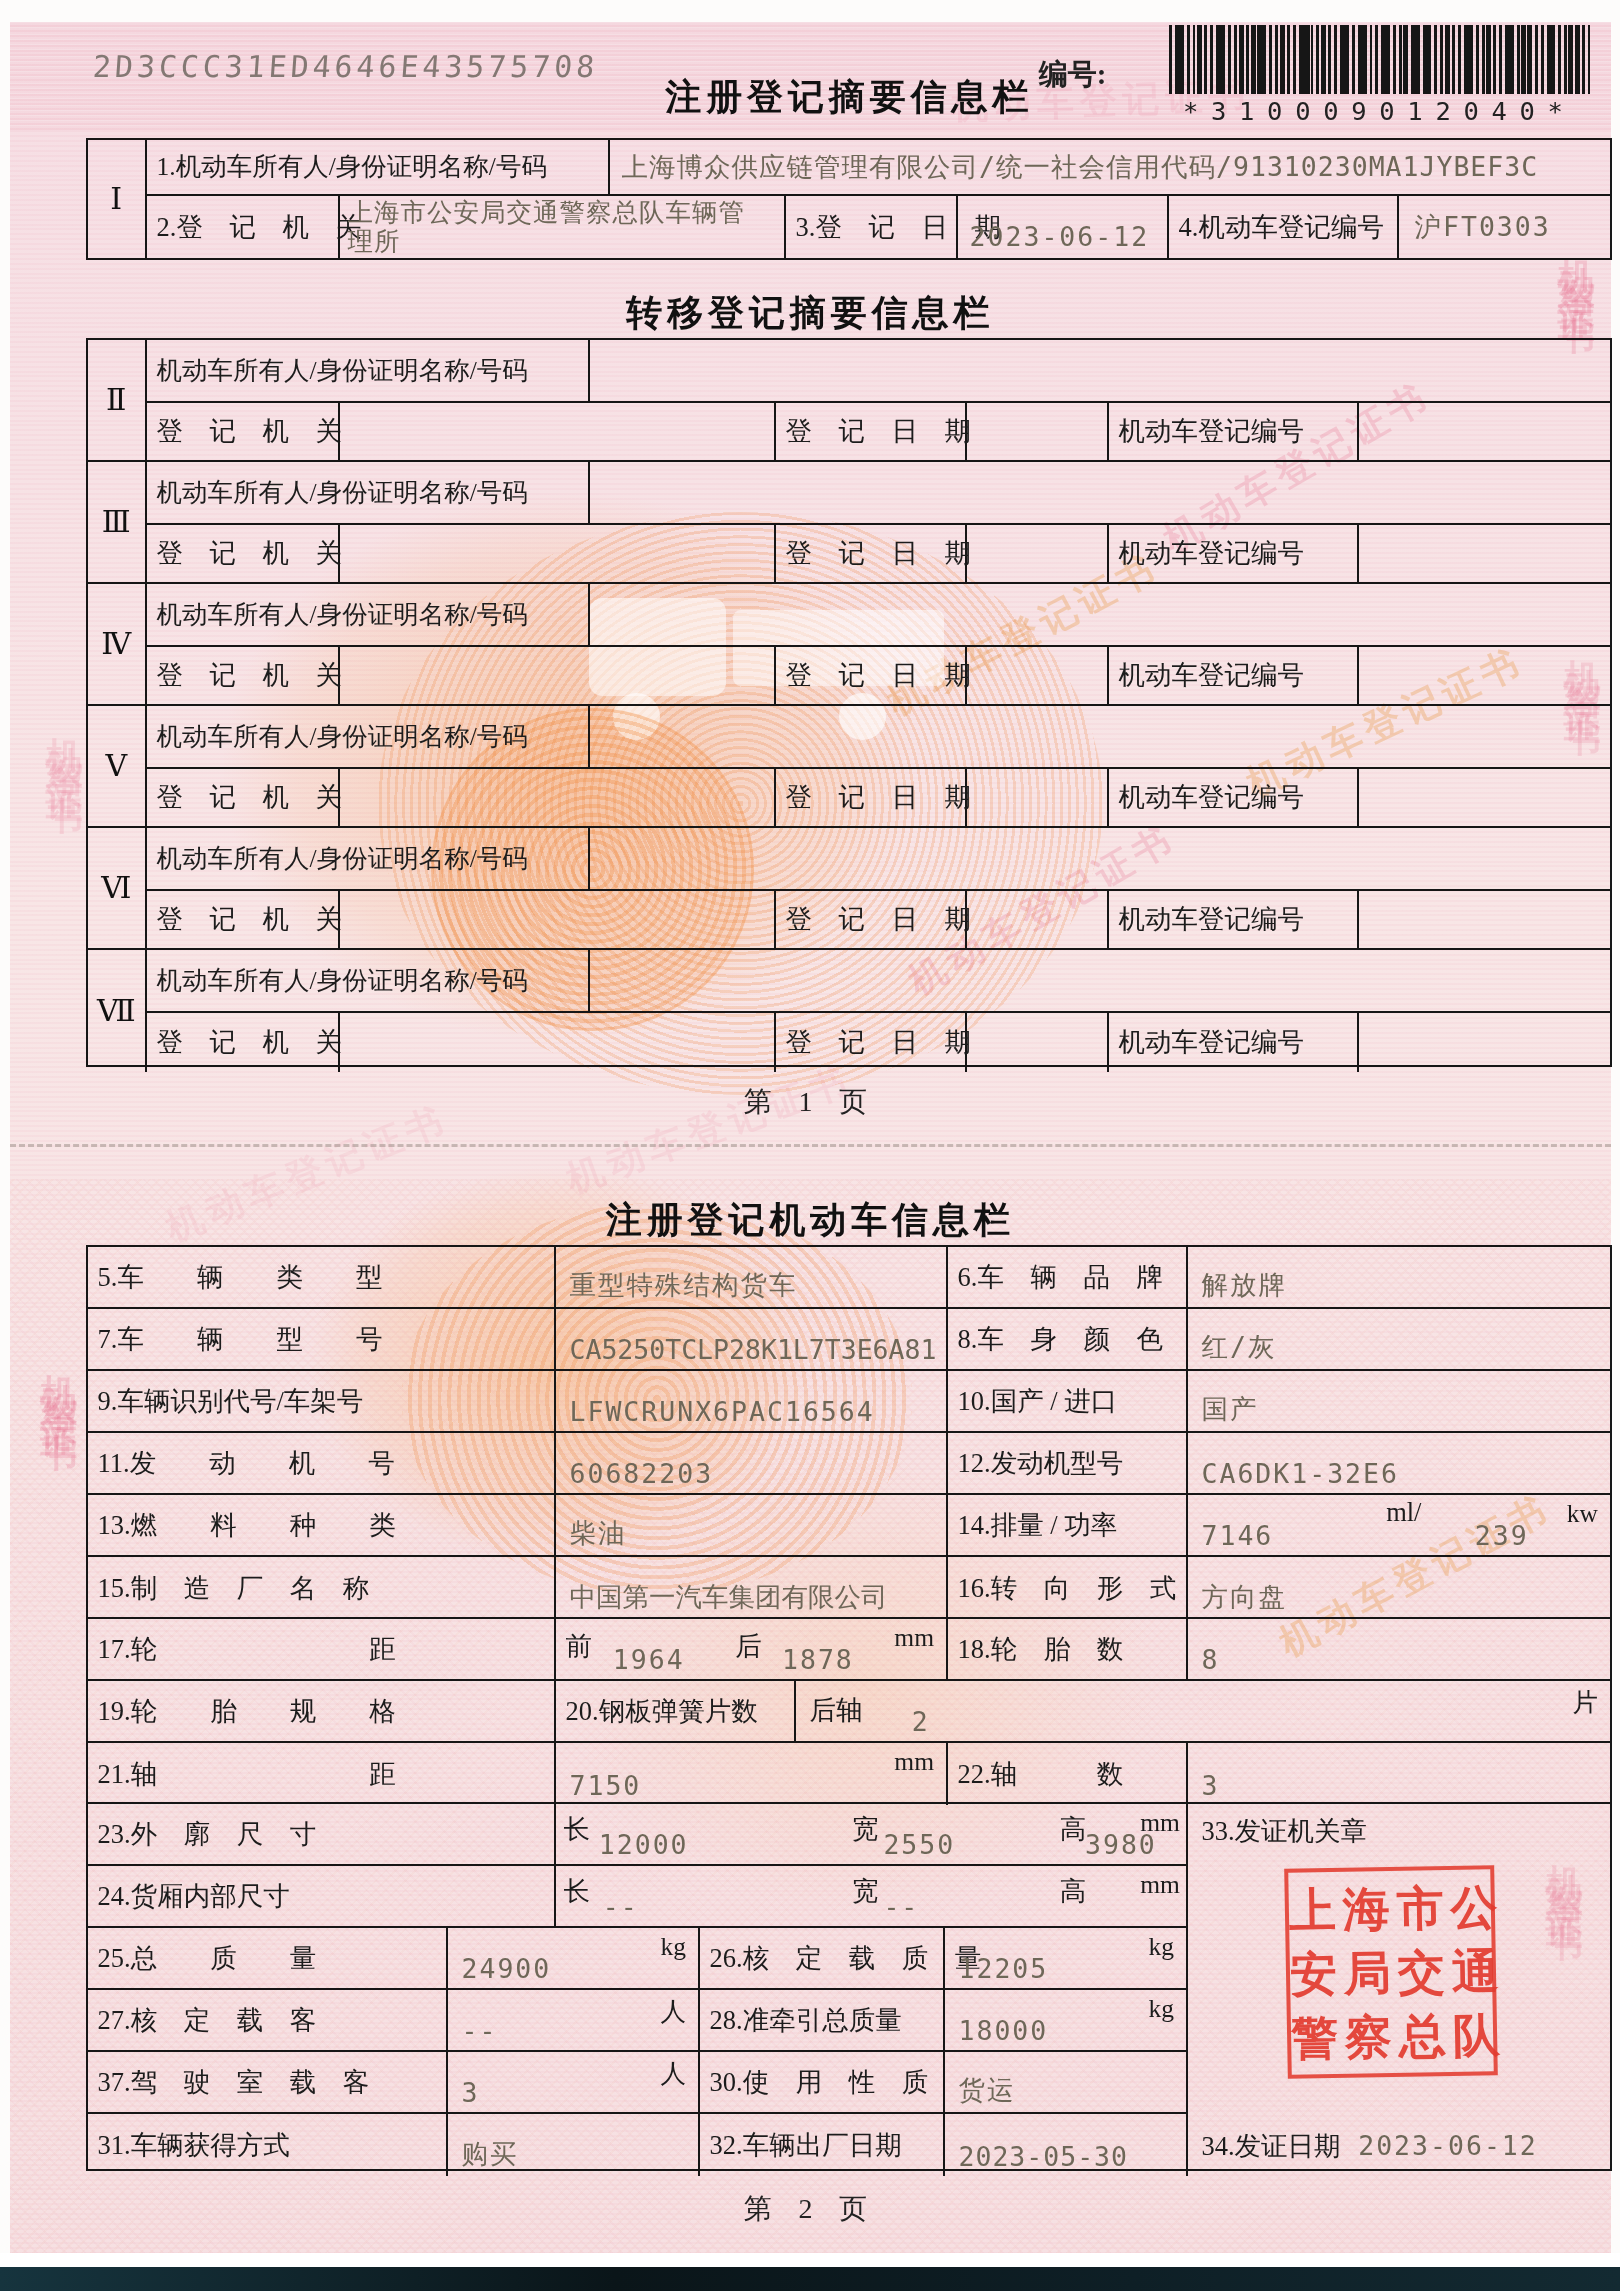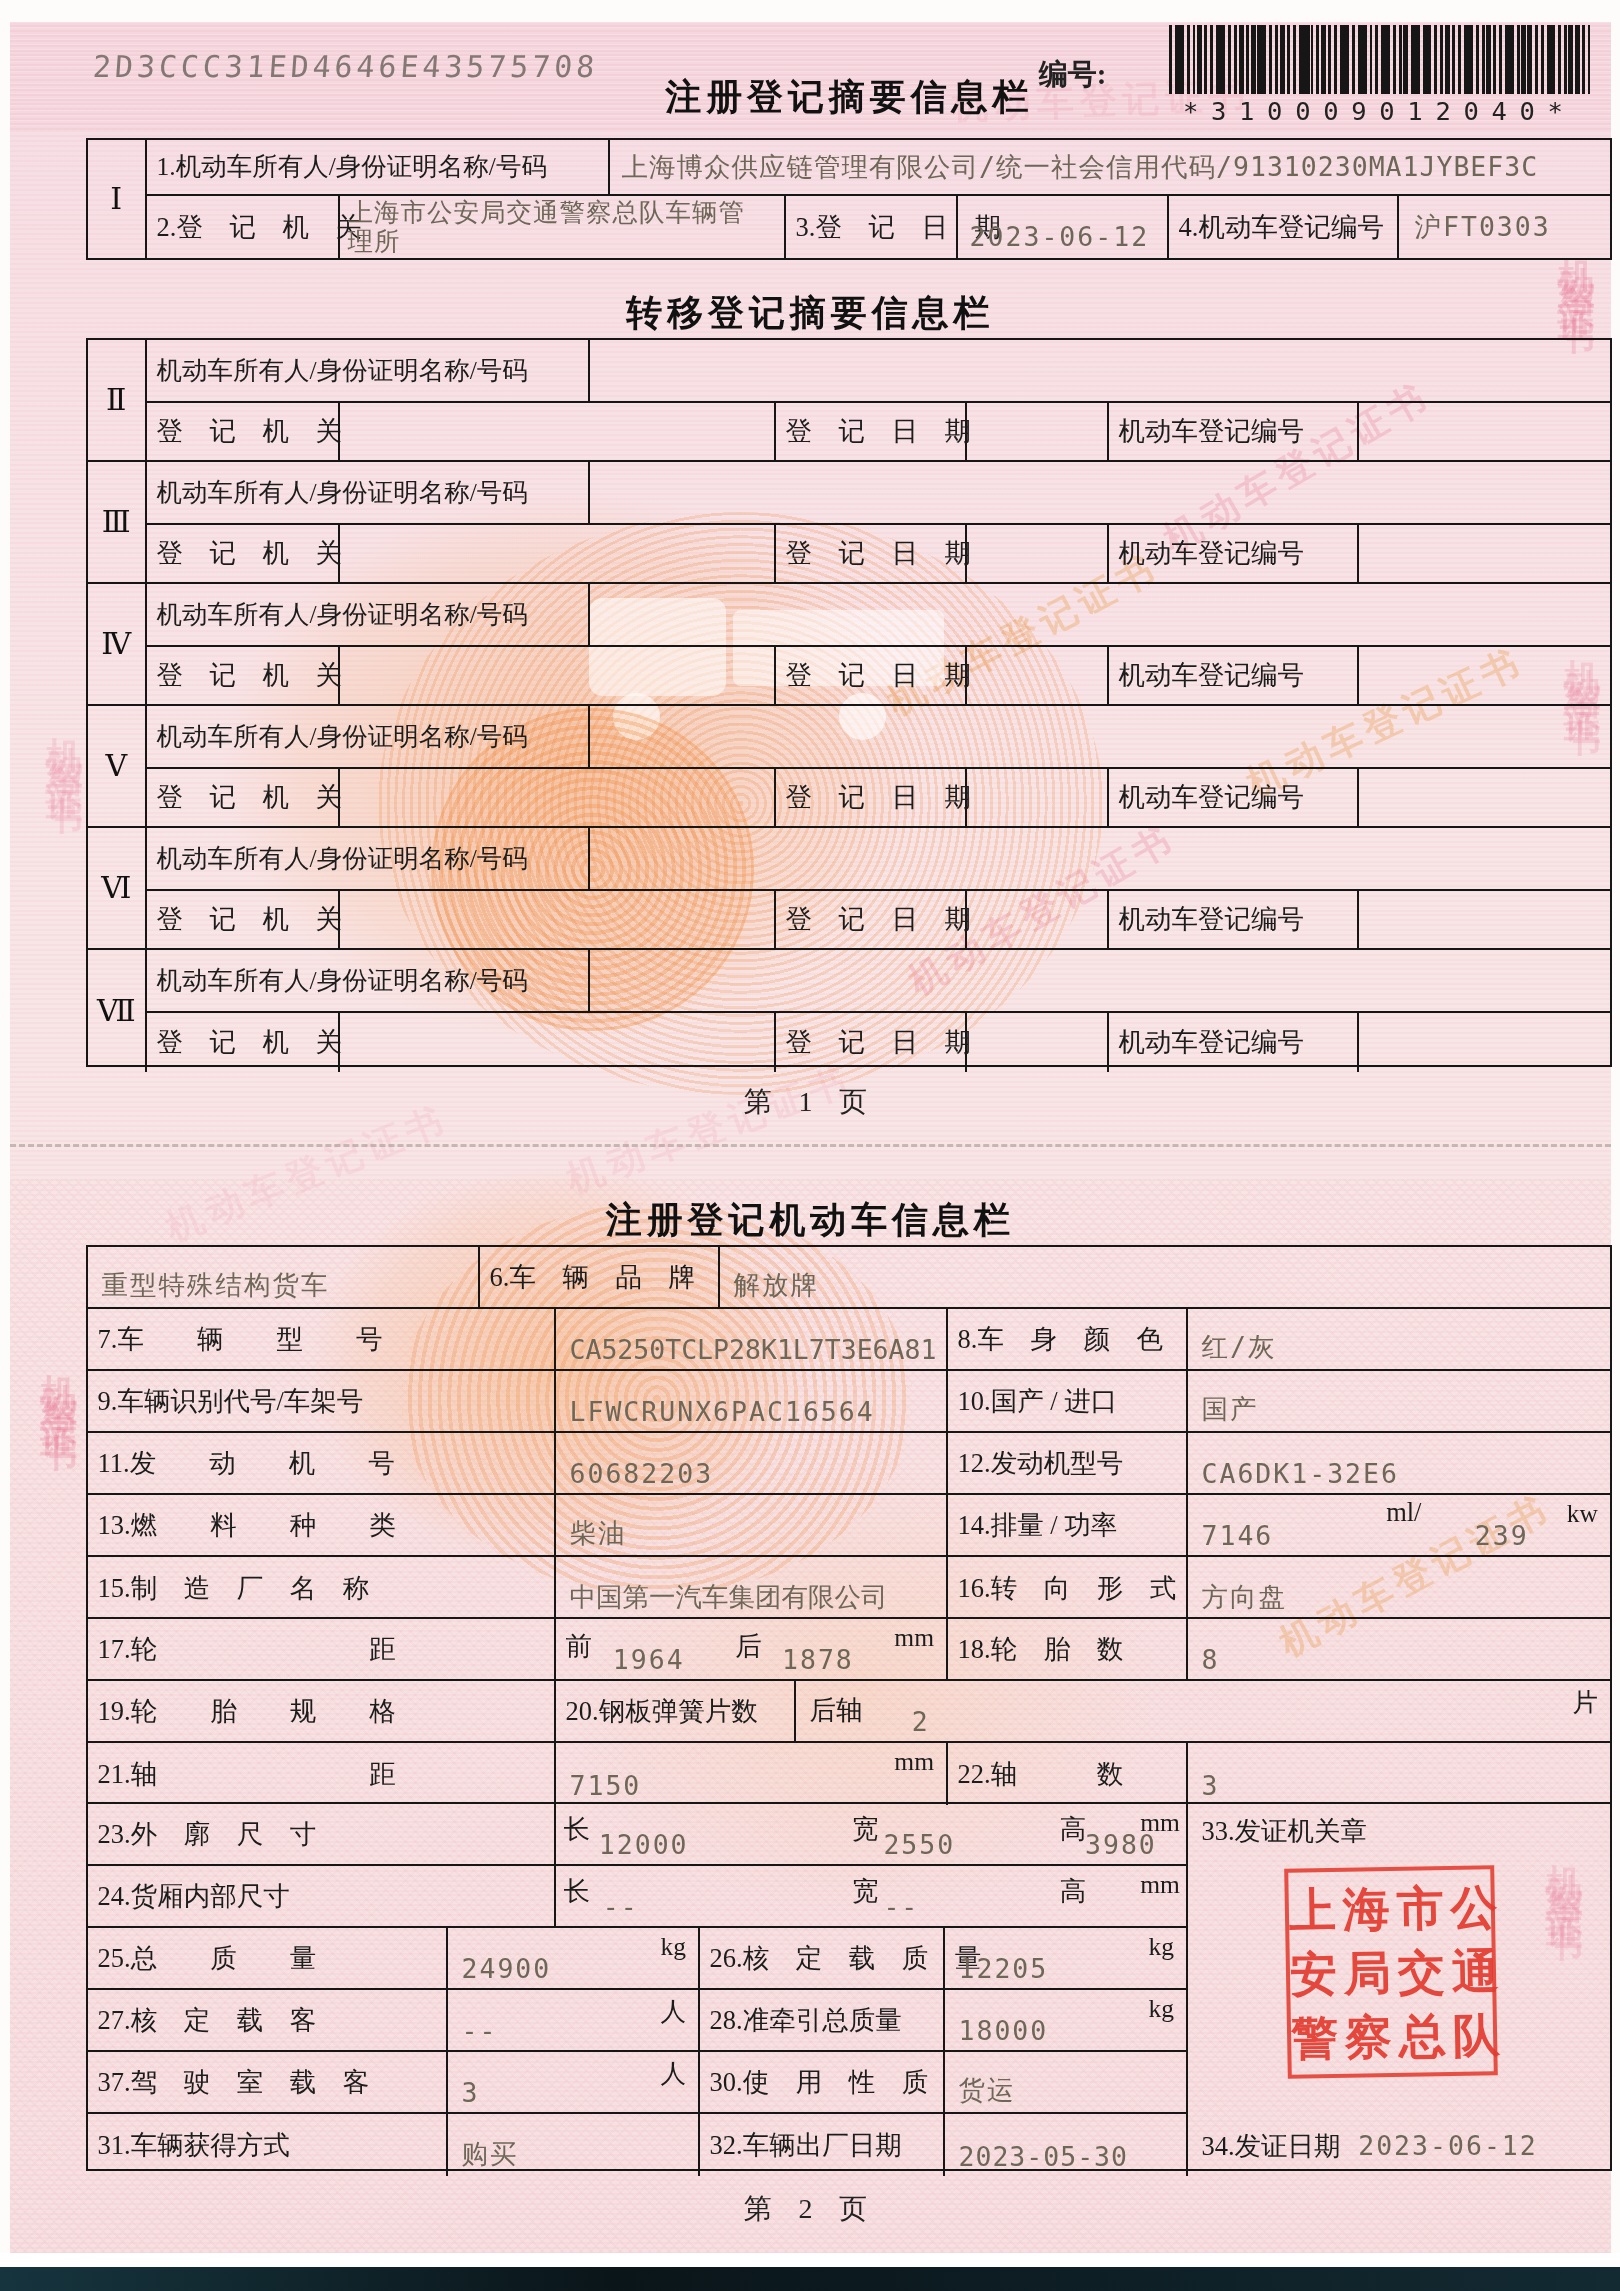--- a/index.html
+++ b/index.html
@@ -364,20 +364,23 @@
 
     <div class="footer" style="top:1061px;">第 1 页</div>
     <div class="page-sep"></div>
 
     <div class="title" style="top:1174px;">注册登记机动车信息栏</div>
 
     <div class="table" id="table3">
 
       <div class="secA">
         <div class="row63">
+          <div class="cell lab cA">
+              <span class="labtext">5.车　　辆　　类　　型</span>
+            </div>
           <div class="cell cB">
               <span class="val mono">重型特殊结构货车</span>
             </div>
           <div class="cell lab cC">
               <span class="labtext">6.车　辆　品　牌</span>
             </div>
           <div class="cell last">
               <span class="val mono">解放牌</span>
             </div>
         </div>

